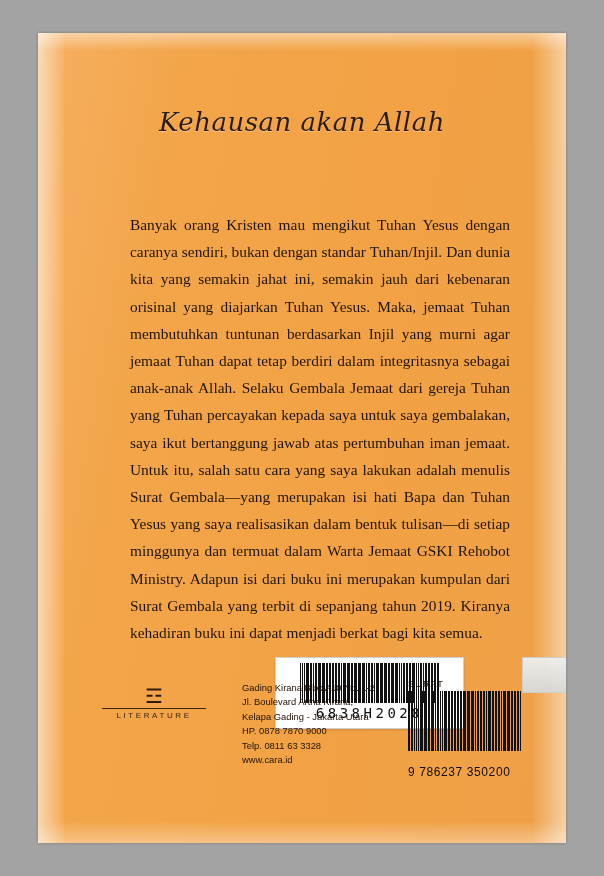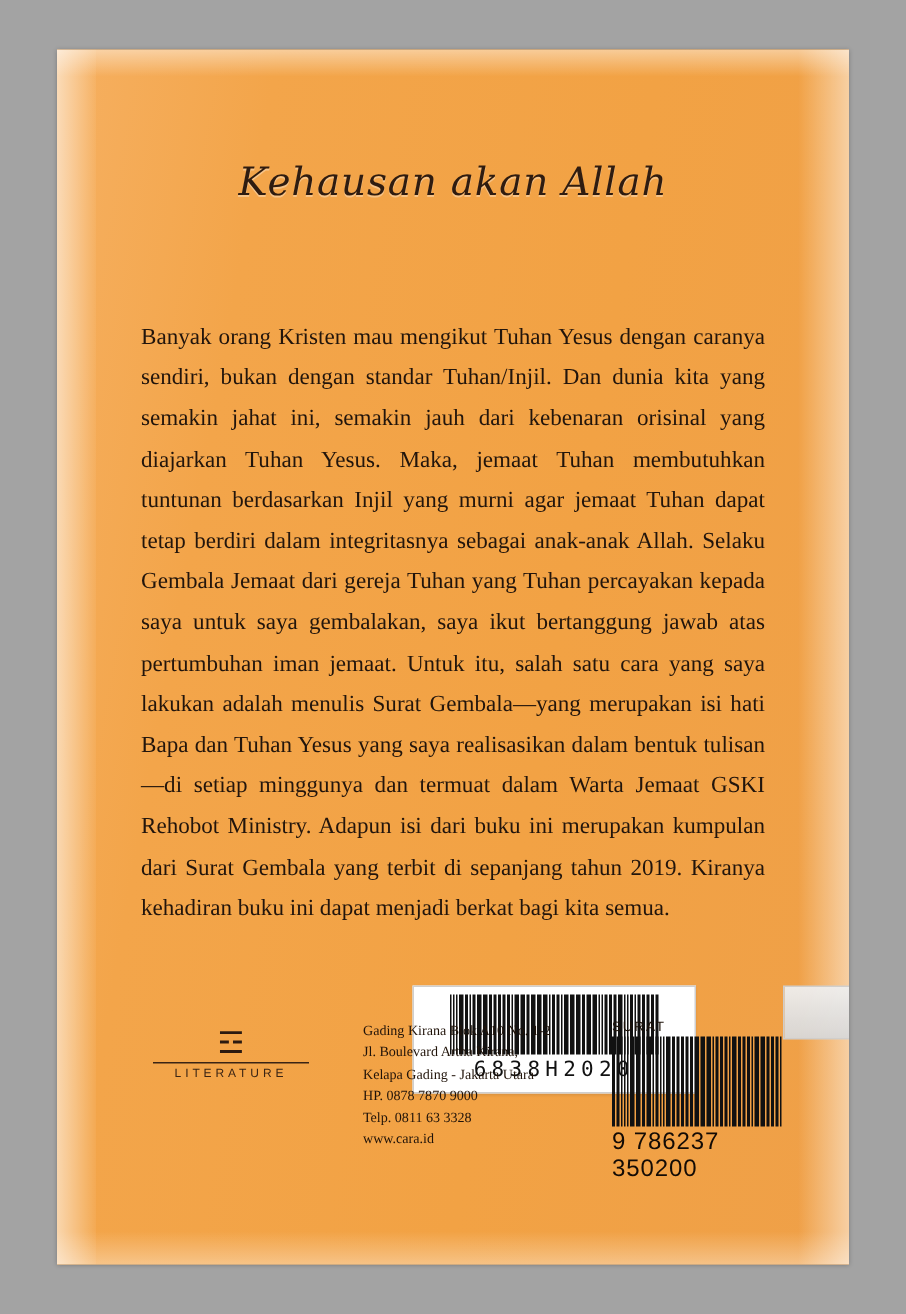--- a/index.html
+++ b/index.html
@@ -95,20 +95,21 @@
     color: #2b1a10;
   }
 
   #blurb {
     margin-top: 74px;
     text-align: justify;
     font-family: "Liberation Serif", serif;
     font-size: 15.4px;
     line-height: 27.2px;
     color: #22150c;
+    margin-left: 36px;
   }
 
   
   #sticker {
     position: absolute;
     left: 237px;
     top: 624px;
     width: 189px;
     height: 72px;
     background: #ffffff;
@@ -178,21 +179,21 @@
     width: 104px;
     height: 1px;
     background: #3a2414;
     margin: 3px auto 0 auto;
   }
 
   #address {
     position: absolute;
     left: 148px;
     top: 4px;
-    font-family: Liberation Serif, serif;
+    font-family: Liberation Sans, sans-serif;
     font-size: 9.4px;
     line-height: 14.4px;
     color: #201309;
   }
 
   #isbn-block {
     position: absolute;
     right: 0;
     top: 2px;
     width: 118px;
@@ -206,24 +207,24 @@
     margin-bottom: 2px;
   }
   #isbn-bars {
     display: flex;
     align-items: flex-end;
     height: 60px;
   }
   #isbn-bars i { display:block; background:#111; margin-right:1px; }
   #isbn-number {
     font-family: "Liberation Sans", sans-serif;
-    font-size: 16px;
+    font-size: 12px;
     letter-spacing: 0.6px;
     color: #130b05;
-    margin-top: 2px;
+    margin-top: 14px;
   }
 </style>
 </head>
 <body>
 
 <div id="page">
 
   <div id="book-cover">
 
     <div id="content">

